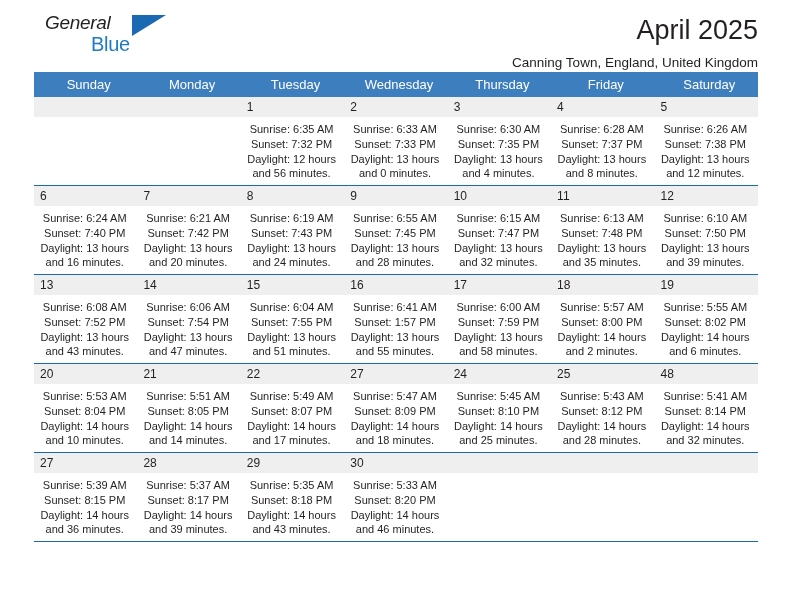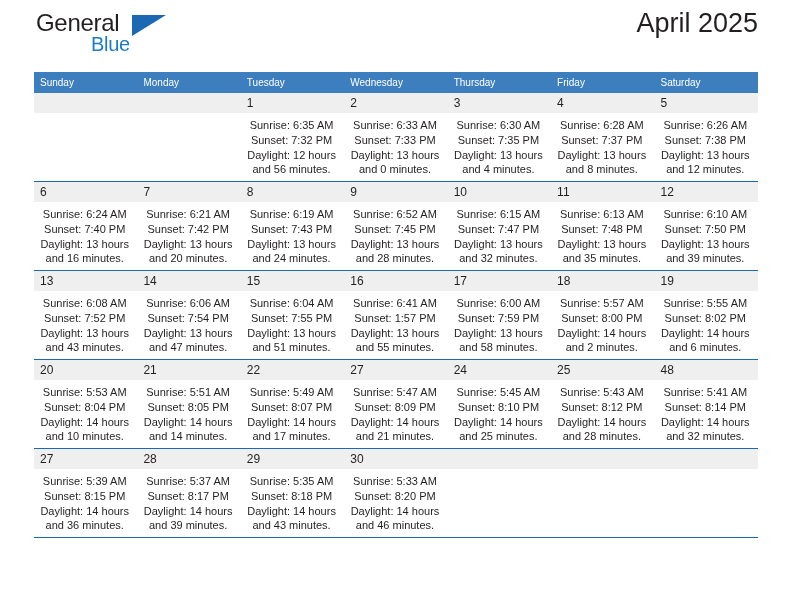--- a/index.html
+++ b/index.html
@@ -31,26 +31,27 @@
 
   .logo {
     position: absolute;
     left: 2px;
     top: 10px;
     width: 210px;
     height: 52px;
   }
   .logo-general {
     position: absolute;
-    left: 0;
+    left: 9px;
     top: 0;
-    font-size: 24px;
+    font-size: 19px;
     letter-spacing: -0.3px;
     color: #231f20;
     line-height: 26px;
+    font-style: italic;
   }
   .logo-blue {
     position: absolute;
     left: 55px;
     top: 21px;
     font-size: 20px;
     letter-spacing: -0.3px;
     color: #1f7bc8;
     line-height: 26px;
   }
@@ -60,21 +61,21 @@
     top: 5px;
     width: 0;
     height: 0;
     border-left: 34px solid #1b69b3;
     border-bottom: 21px solid transparent;
   }
 
   .title-block {
     position: absolute;
     right: 0;
-    top: 6px;
+    top: 13px;
     text-align: right;
   }
   .month-title {
     font-size: 27px;
     color: #231f20;
     line-height: 34px;
     white-space: nowrap;
   }
   .location {
     font-size: 13.5px;
@@ -87,23 +88,23 @@
   
   .calendar {
     width: 724px;
     border-collapse: collapse;
     table-layout: fixed;
   }
 
   .cal-head th {
     background: #3d7ebe;
     color: #ffffff;
-    font-size: 10px;
+    font-size: 13px;
     font-weight: normal;
-    text-align: left;
+    text-align: center;
     padding: 5px 0 5px 6px;
     height: 11px;
     border: none;
   }
 
   .cal-body tr {
     border-bottom: 1px solid #1b69b3;
   }
 
   .cal-body td {
@@ -145,20 +146,21 @@
   <div class="header">
 
     <div class="logo">
       <span class="logo-general">General</span>
       <span class="logo-tri"></span>
       <span class="logo-blue">Blue</span>
     </div>
 
     <div class="title-block">
       <div class="month-title">April 2025</div>
+      <div class="location">Canning Town, England, United Kingdom</div>
     </div>
 
   </div>
 
   <table class="calendar">
     <thead>
       <tr class="cal-head">
           <th>Sunday</th>
           <th>Monday</th>
           <th>Tuesday</th>
@@ -248,21 +250,21 @@
             <div class="cell-lines">
               <div>Sunrise: 6:19 AM</div>
               <div>Sunset: 7:43 PM</div>
               <div>Daylight: 13 hours</div>
               <div>and 24 minutes.</div>
             </div>
           </td>
           <td>
             <div class="daynum">9</div>
             <div class="cell-lines">
-              <div>Sunrise: 6:52 AM</div>
+              <div>Sunrise: 6:55 AM</div>
               <div>Sunset: 7:45 PM</div>
               <div>Daylight: 13 hours</div>
               <div>and 28 minutes.</div>
             </div>
           </td>
           <td>
             <div class="daynum">10</div>
             <div class="cell-lines">
               <div>Sunrise: 6:15 AM</div>
               <div>Sunset: 7:47 PM</div>
@@ -381,21 +383,21 @@
               <div>Daylight: 14 hours</div>
               <div>and 17 minutes.</div>
             </div>
           </td>
           <td>
             <div class="daynum">27</div>
             <div class="cell-lines">
               <div>Sunrise: 5:47 AM</div>
               <div>Sunset: 8:09 PM</div>
               <div>Daylight: 14 hours</div>
-              <div>and 21 minutes.</div>
+              <div>and 18 minutes.</div>
             </div>
           </td>
           <td>
             <div class="daynum">24</div>
             <div class="cell-lines">
               <div>Sunrise: 5:45 AM</div>
               <div>Sunset: 8:10 PM</div>
               <div>Daylight: 14 hours</div>
               <div>and 25 minutes.</div>
             </div>

